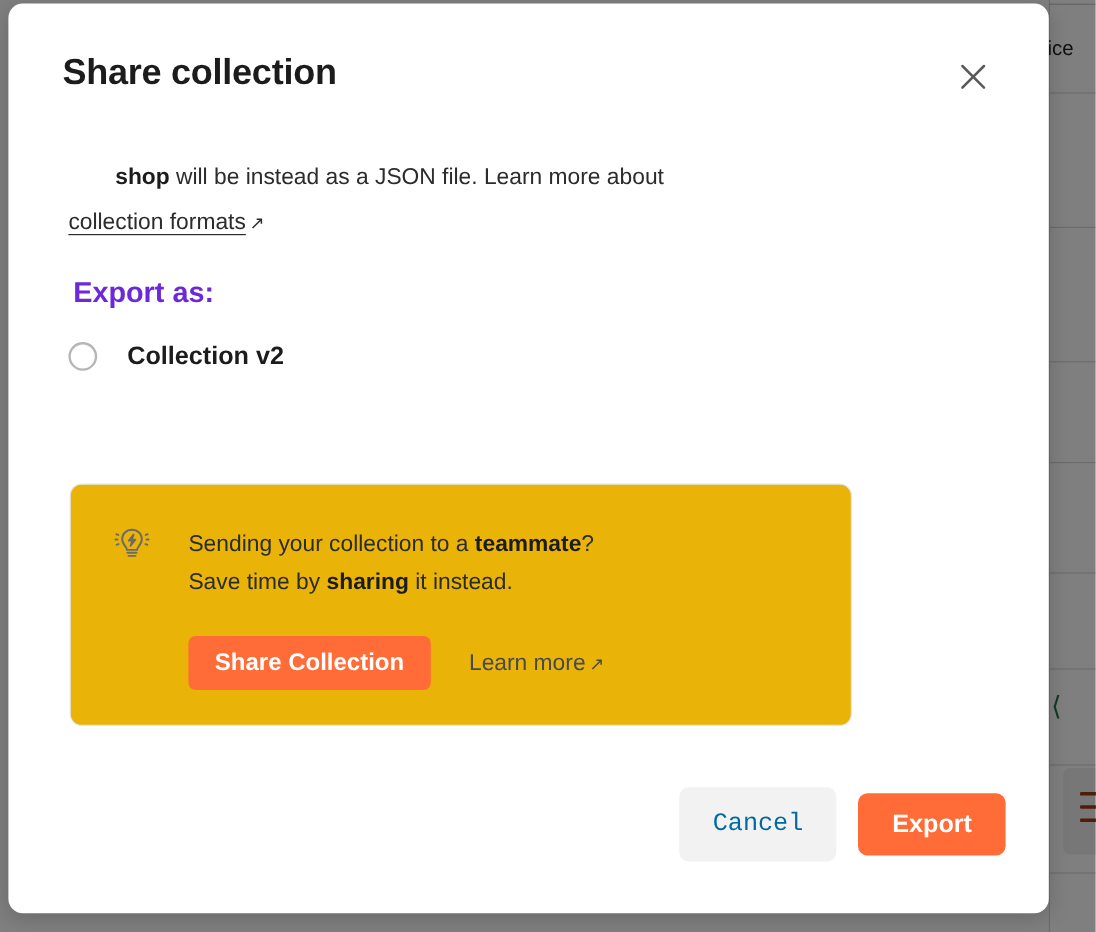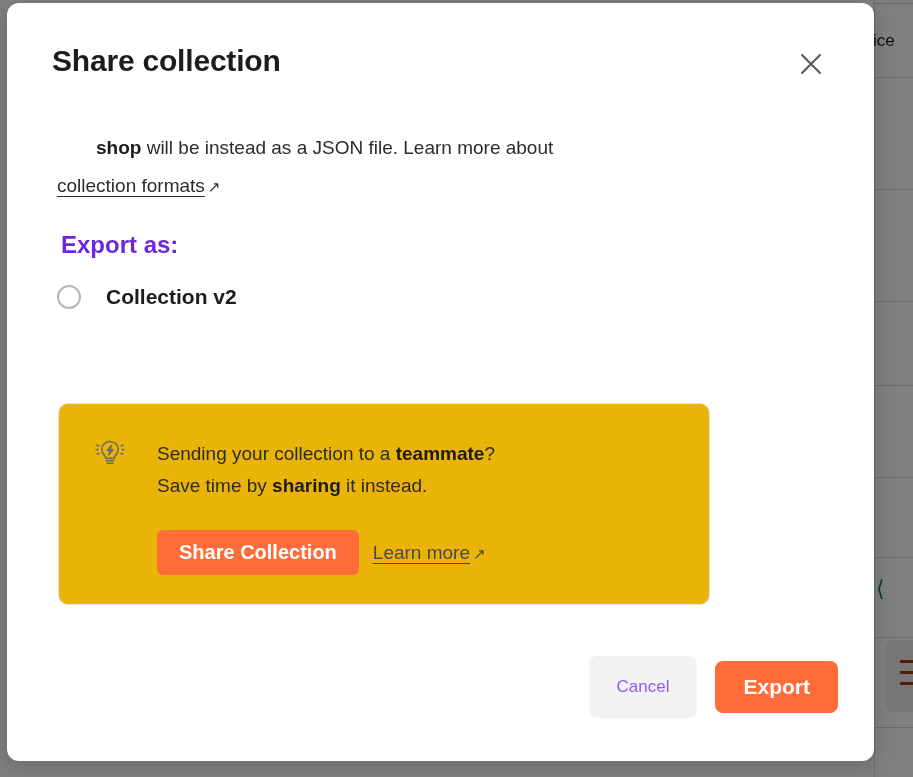--- a/index.html
+++ b/index.html
@@ -239,45 +239,44 @@
     border: none;
     border-radius: 6px;
     font-family: "Liberation Sans", sans-serif;
     font-size: 20px;
     font-weight: bold;
     padding: 0 22px;
     height: 45px;
     cursor: pointer;
   }
   .learn-more {
-    margin-left: 14px;
+    margin-left: 32px;
     font-size: 19px;
     color: #4a4a4a;
-    text-decoration: underline;
     text-underline-offset: 4px;
     cursor: pointer;
     white-space: nowrap;
   }
 
   
   .footer {
     position: absolute;
     right: 36px;
     top: 653px;
     display: flex;
     align-items: center;
     gap: 18px;
   }
   .btn-cancel {
     background: #f2f2f2;
-    color: #8b5cf6;
+    color: #0369a1;
     border: none;
     border-radius: 8px;
-    font-family: Liberation Sans, sans-serif;
-    font-size: 17px;
+    font-family: Liberation Mono, monospace;
+    font-size: 21px;
     padding: 0 28px;
     height: 62px;
     cursor: pointer;
   }
   .btn-export {
     background: #ff6c37;
     color: #ffffff;
     border: none;
     border-radius: 8px;
     font-family: "Liberation Sans", sans-serif;

